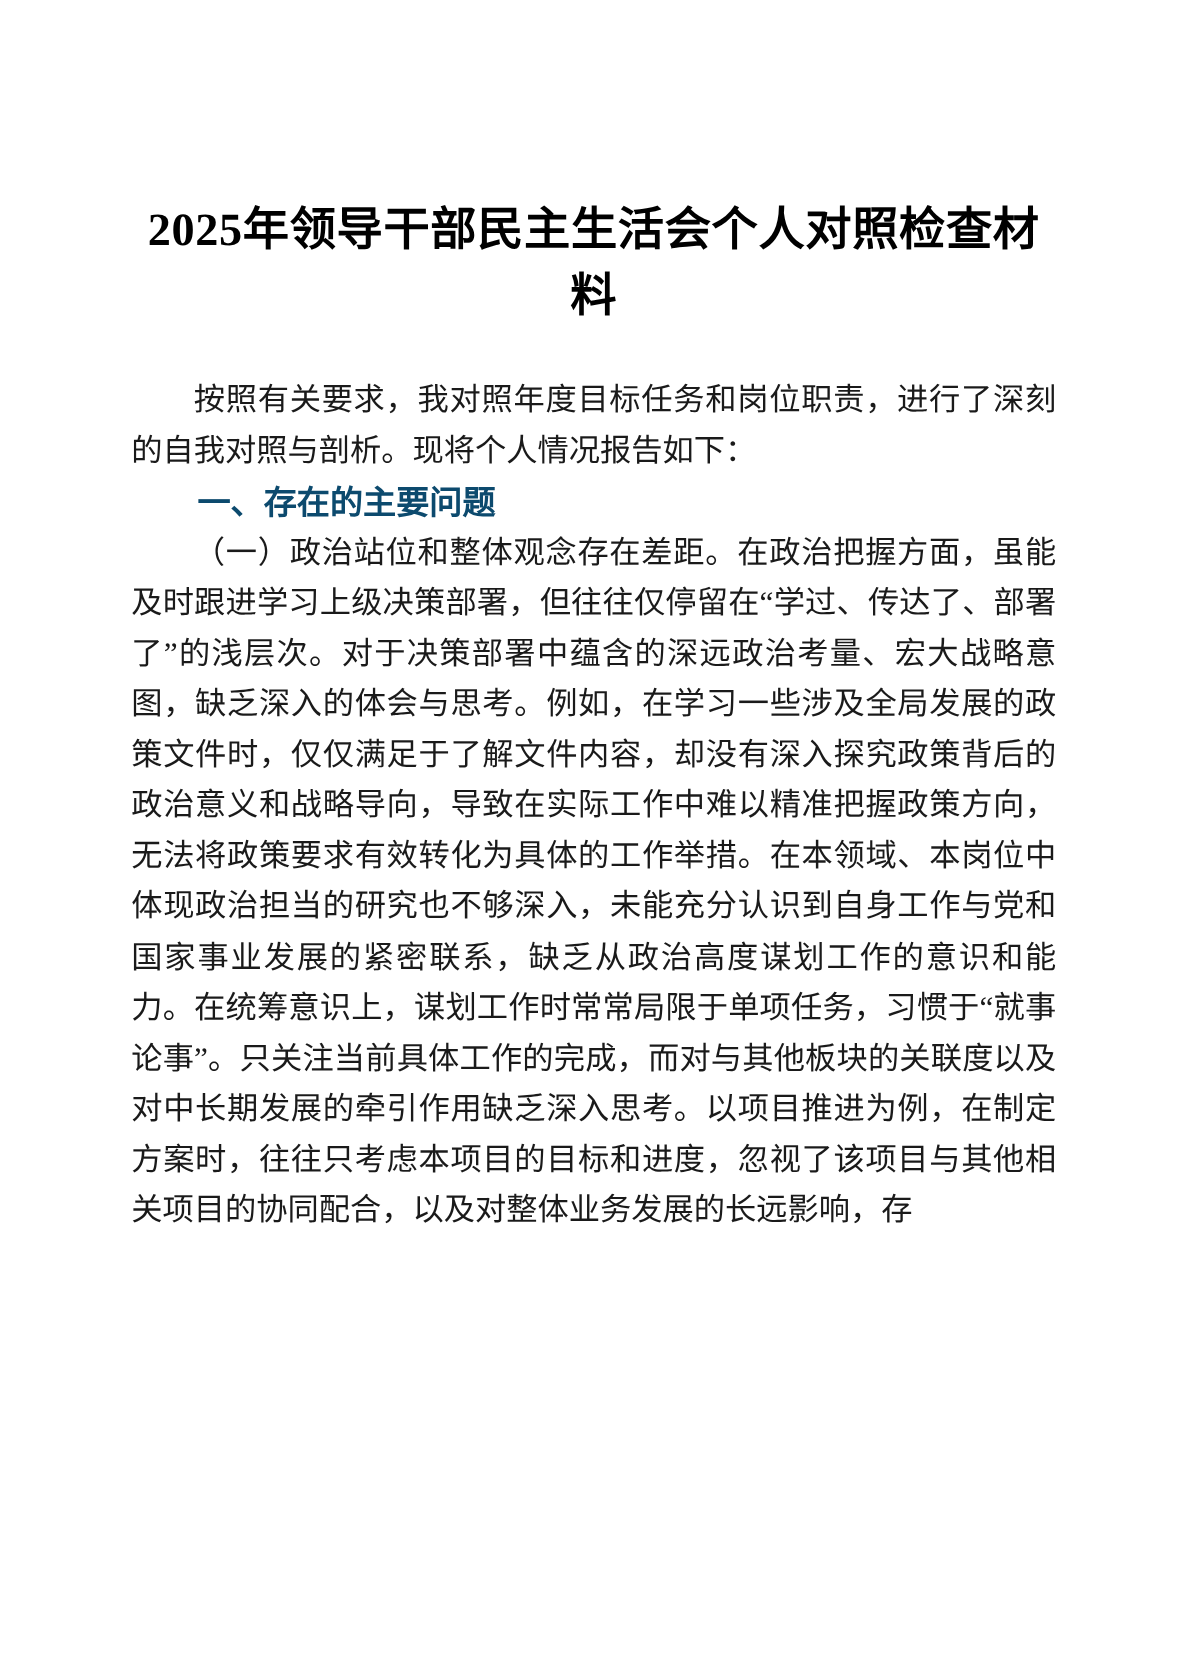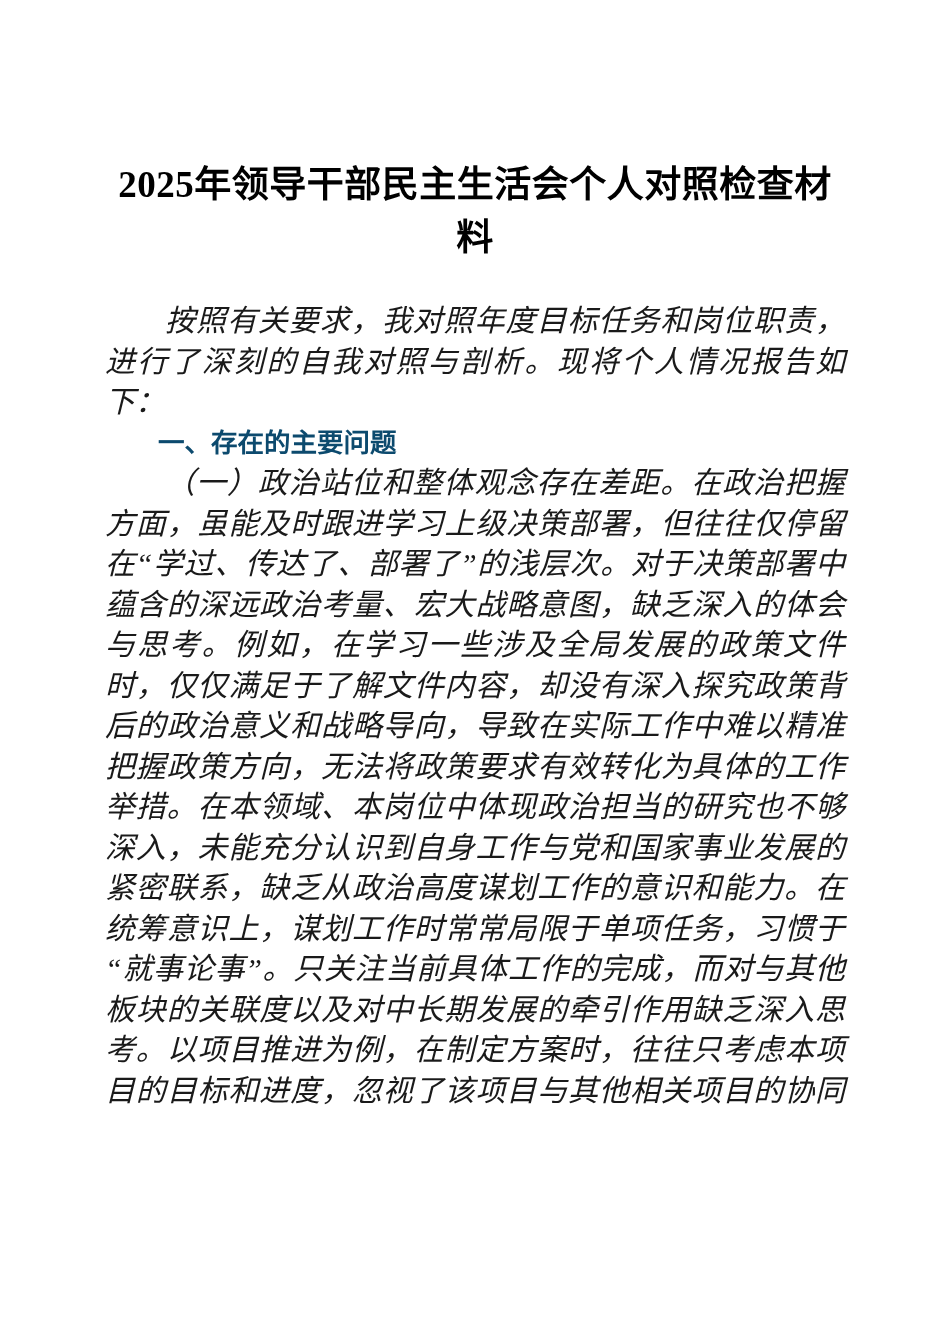--- a/index.html
+++ b/index.html
@@ -37,28 +37,27 @@
     text-align: center;
     color: #000000;
     letter-spacing: 0.5px;
     word-break: break-all;
   }
 
   
   .para {
     margin: 0;
     font-family: "Liberation Serif", "DejaVu Serif", serif;
-    font-size: 30px;
+    font-size: 25px;
     line-height: 40.5px;
     color: #1a1a1a;
     text-align: justify;
     text-justify: inter-ideograph;
     text-indent: 2em;
     word-break: break-all;
-    font-style: italic;
     -webkit-font-smoothing: antialiased;
   }
 
   .para-lead {
     padding-top: 37px;
   }
 
   
   .heading {
     margin: 0;

